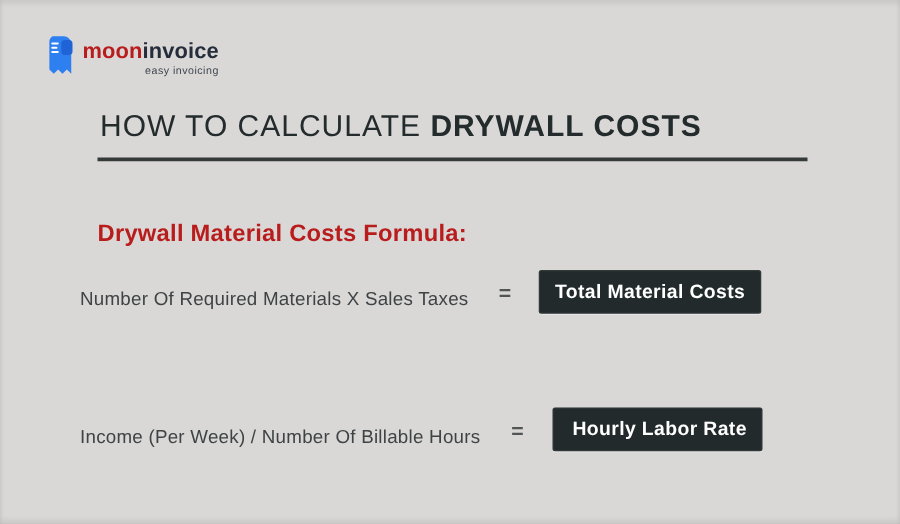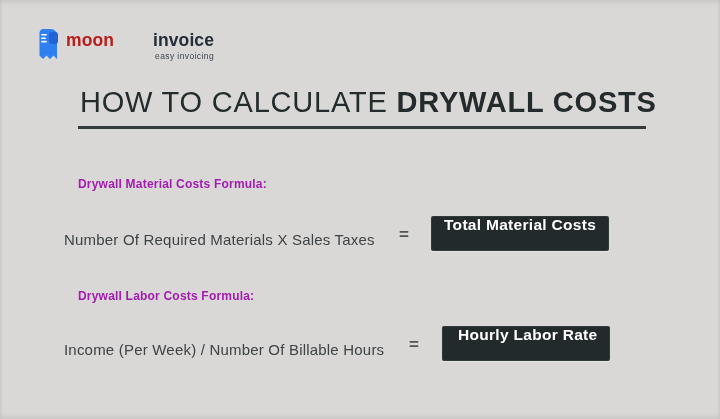--- a/index.html
+++ b/index.html
@@ -12,45 +12,45 @@
     position:relative;width:720px;height:419px;overflow:hidden;
     background:#d9d8d6;
     box-shadow:inset 0 3px 4px rgba(0,0,0,0.07), inset 0 -3px 4px rgba(0,0,0,0.07);
   }
   
   .logo{position:absolute;left:36px;top:28px;display:flex;align-items:flex-start;}
   .logo-icon{width:24px;height:33px;margin-right:6px;flex:0 0 auto;}
   .logo-text{display:flex;flex-direction:column;align-items:flex-end;margin-top:4px;}
   .brand{font-size:17.5px;font-weight:bold;line-height:17px;letter-spacing:0.1px;}
   .brand .moon{color:#b91c1c;}
-  .brand .invoice{color:#252c3a;padding-left:39px;}
+  .brand .invoice{color:#252c3a;}
   .tagline{font-size:8.5px;color:#3f4550;letter-spacing:0.4px;margin-top:2px;margin-left:32px;}
   
   .title{
     position:absolute;left:80px;top:87px;margin:0;
-    font-size:29px;font-weight:400;color:#242b2c;letter-spacing:0.8px;
+    font-size:24px;font-weight:400;color:#242b2c;letter-spacing:0.8px;
     white-space:nowrap;line-height:30px;
   }
   .title .title-bold{font-weight:bold;}
   .title-rule{position:absolute;left:78px;top:126px;width:568px;height:3px;background:#343b3a;}
   
   .section-heading{
     position:absolute;left:78px;margin:0;
-    font-size:12px;font-weight:bold;color:#a21caf;letter-spacing:0.2px;white-space:nowrap;text-align:center;
+    font-size:19px;font-weight:bold;color:#b91c1c;letter-spacing:0.2px;white-space:nowrap;text-align:center;
   }
   .expression{
     position:absolute;left:60px;margin:4px;
     font-size:15px;color:#3f4345;letter-spacing:0.2px;white-space:nowrap;
   }
   .equals{
     position:absolute;margin:0;
     font-size:17px;font-weight:bold;color:#515556;
   }
   .result-badge{
-    position:absolute;height:35px;display:inline-flex;
+    position:absolute;height:35px;display:inline-flex;align-items:center;
     padding:0 13px;background:#222a2b;border-radius:2px;
     box-shadow:0 1px 0 rgba(255,255,255,0.35), inset 0 0 0 1px rgba(255,255,255,0.07);
   }
   .result-badge span{
     color:#ffffff;font-size:15.5px;font-weight:bold;letter-spacing:0.3px;white-space:nowrap;
   }
   .h1-pos{top:177px;}  .expr1-pos{top:227px;} .eq1-pos{left:399px;top:225px;} .badge1-pos{left:431px;top:216px;}
   .h2-pos{top:289px;}  .expr2-pos{top:337px;} .eq2-pos{left:409px;top:335px;} .badge2-pos{left:442px;top:326px;padding-left:16px;}
 </style>
 </head>
@@ -77,20 +77,19 @@
   <h1 class="title"><span>HOW TO CALCULATE </span><span class="title-bold">DRYWALL COSTS</span></h1>
   <div class="title-rule"></div>
 
   <h2 class="section-heading h1-pos">Drywall Material Costs Formula:</h2>
   <p class="expression expr1-pos">Number Of Required Materials X Sales Taxes</p>
   <p class="equals eq1-pos">=</p>
   <div class="result-badge badge1-pos">
     <span>Total Material Costs</span>
   </div>
 
-  <h2 class="section-heading h2-pos">Drywall Labor Costs Formula:</h2>
   <p class="expression expr2-pos">Income (Per Week) / Number Of Billable Hours</p>
   <p class="equals eq2-pos">=</p>
   <div class="result-badge badge2-pos">
     <span>Hourly Labor Rate</span>
   </div>
 
 </div>
 
 </body></html>

